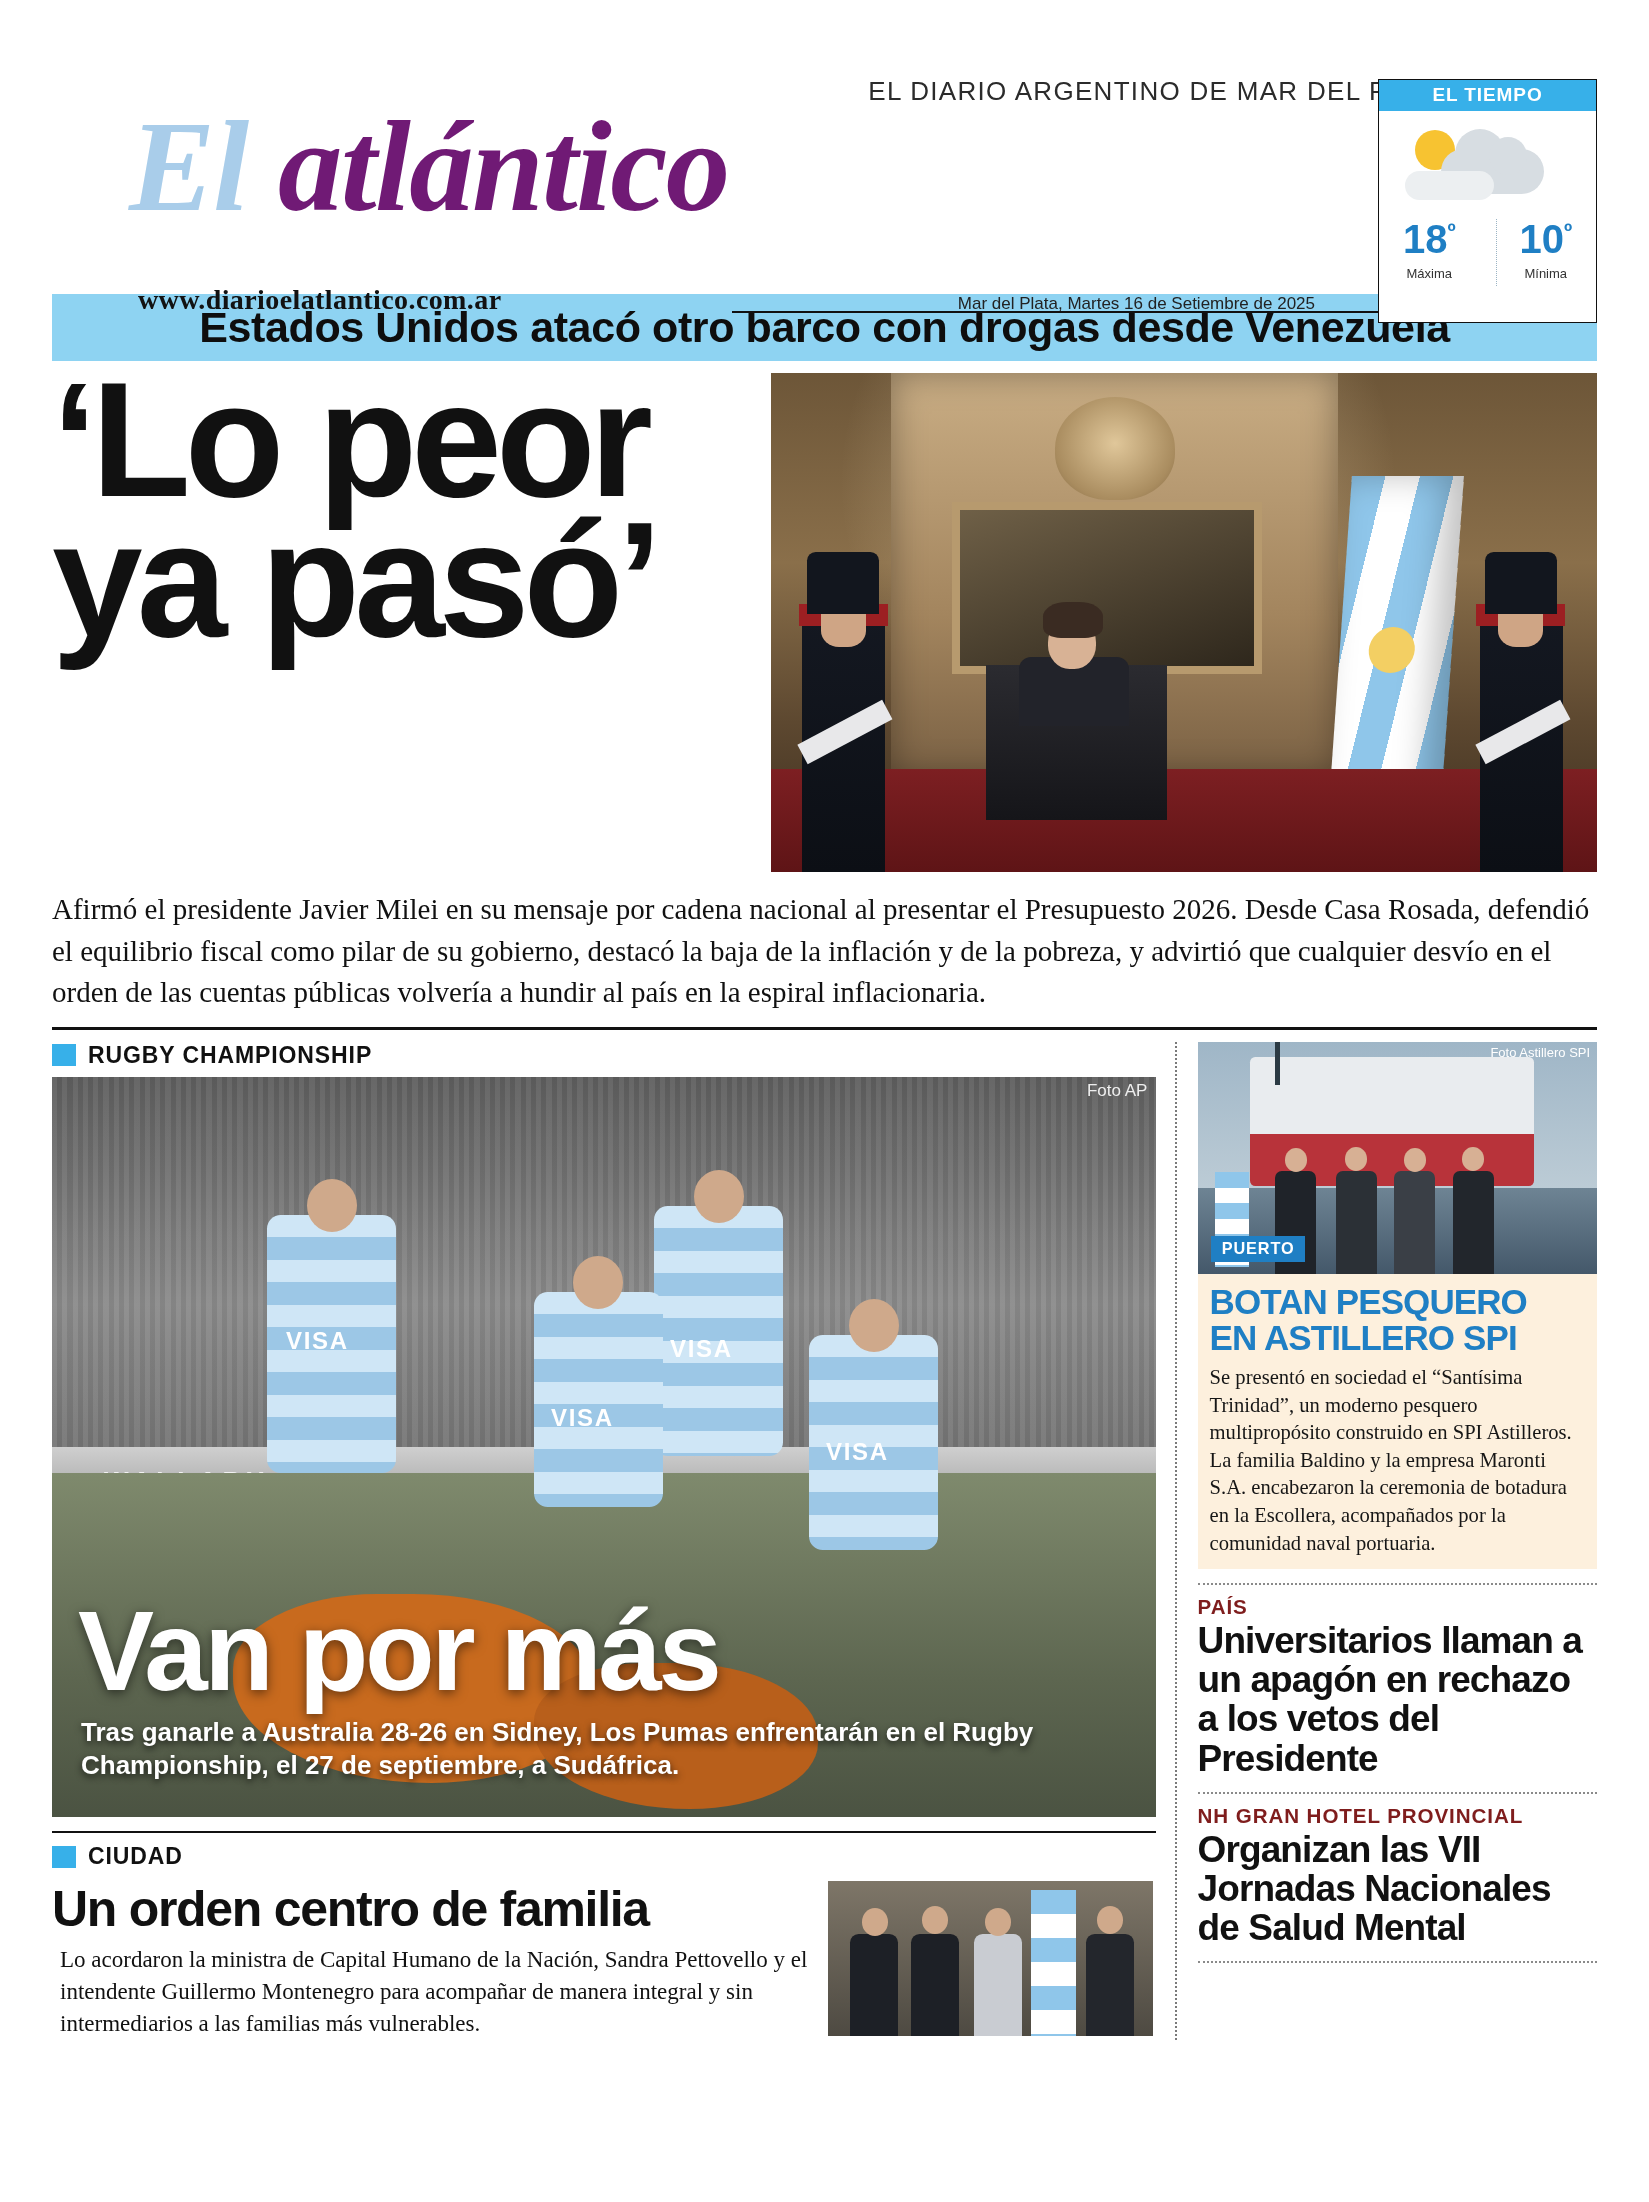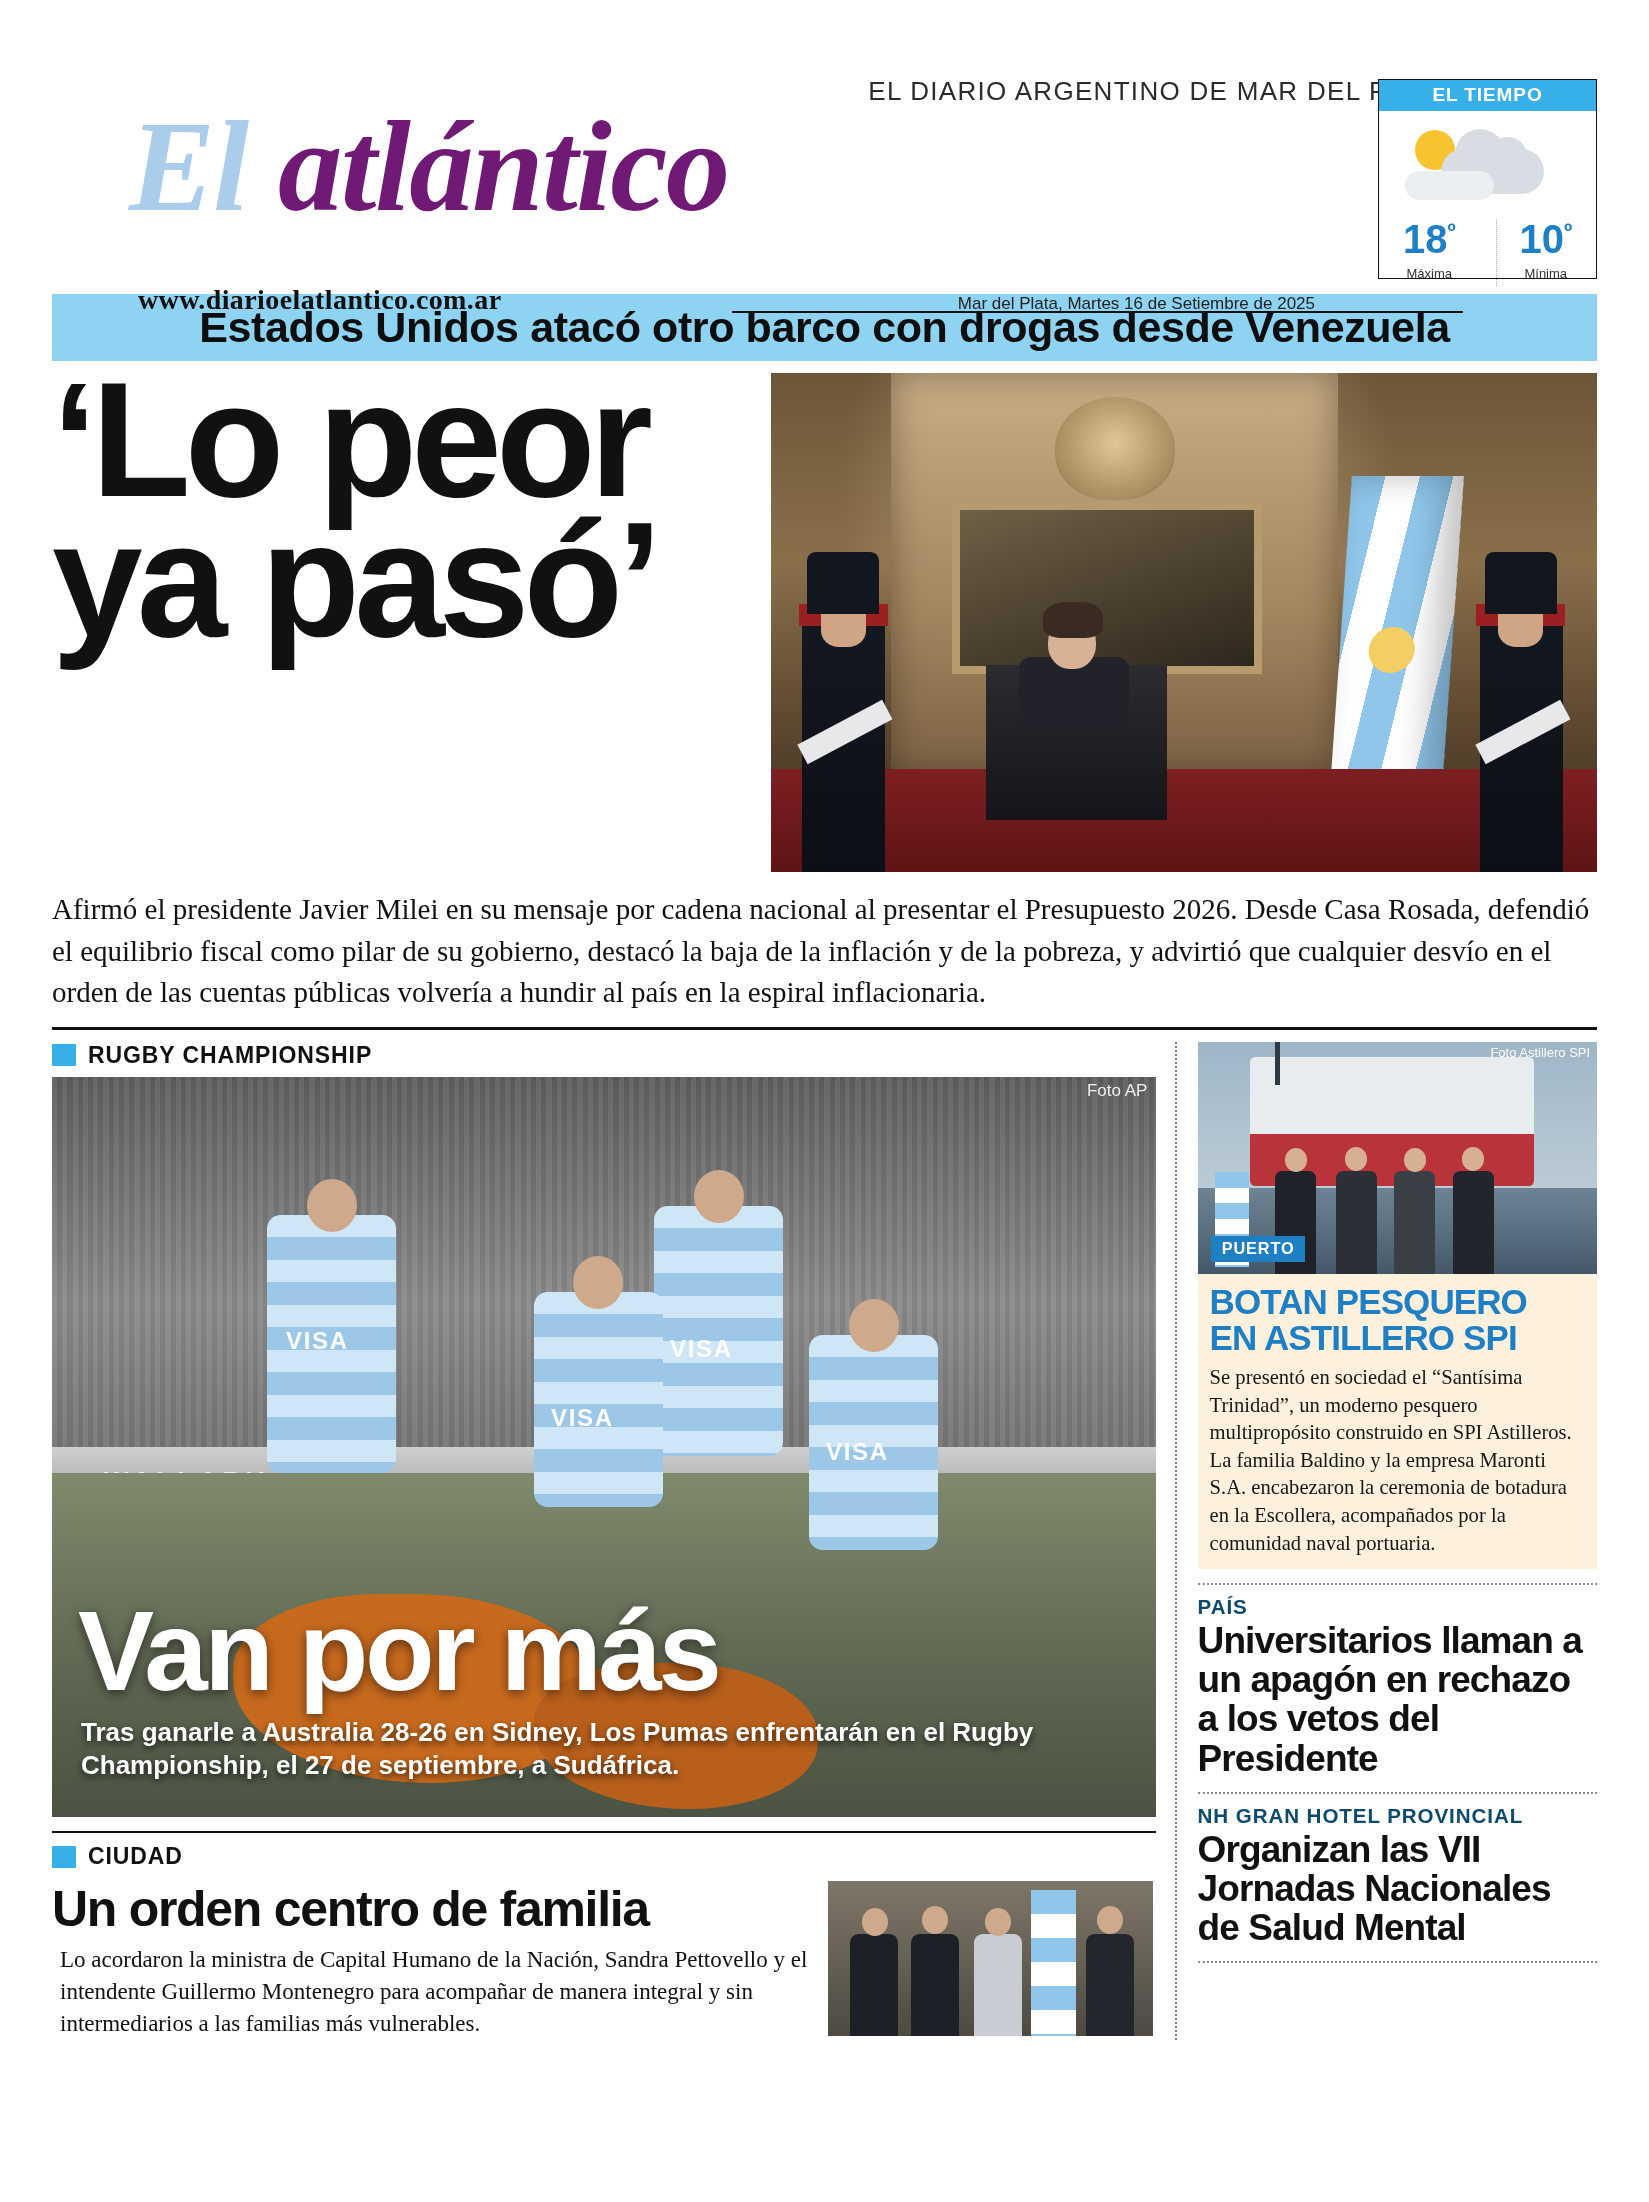--- a/index.html
+++ b/index.html
@@ -41,21 +41,21 @@
     position:absolute; top:294px; right:282px;
     font-size:17px; color:#222;
   }
   .rule-under-logo {
     position:absolute; top:311px; left:680px; width:731px;
     border-top:2.6px solid #111;
   }
 
   
   .weather {
-    position:absolute; top:79px; right:0; width:219px; height:200px;
+    position:absolute; top:79px; right:0; width:219px; height:244px;
     border:1.7px solid #111; background:#fff;
   }
   .weather-head {
     background:#37b0e9; color:#fff; text-align:center;
     font-size:19px; letter-spacing:0.9px; padding:4.3px 0 5.2px;
     font-weight:bold;
   }
   .weather-ico { height:102px; position:relative; }
   .sun {
     position:absolute; left:36px; top:19px; width:40px; height:40px;
@@ -345,21 +345,21 @@
     letter-spacing:-0.9px; padding:10.3px 12px 0;
   }
   .puerto-body {
     font-family:"Liberation Serif", serif;
     font-size:20.6px; line-height:1.34; padding:8.6px 12px 0; color:#161616;
   }
   .dots { border-top:2.6px dotted #8a8a8a; margin:13.8px 0 10.3px; }
   .right-title {
     font-size:37px; font-weight:bold; line-height:1.06; letter-spacing:-0.9px; margin:1.7px 0 0;
   }
-  .tag-small { color:#0c4a6e; font-weight:bold; font-size:20.6px; letter-spacing:0.9px; }
+  .tag-small { color:#7f1d1d; font-weight:bold; font-size:20.6px; letter-spacing:0.9px; }
 </style>
 </head>
 <body>
 
 <div class="page">
 
   <div class="masthead">
     <div class="kicker-top">EL DIARIO ARGENTINO DE MAR DEL PLATA</div>
 
     <div class="logo-wrap">

